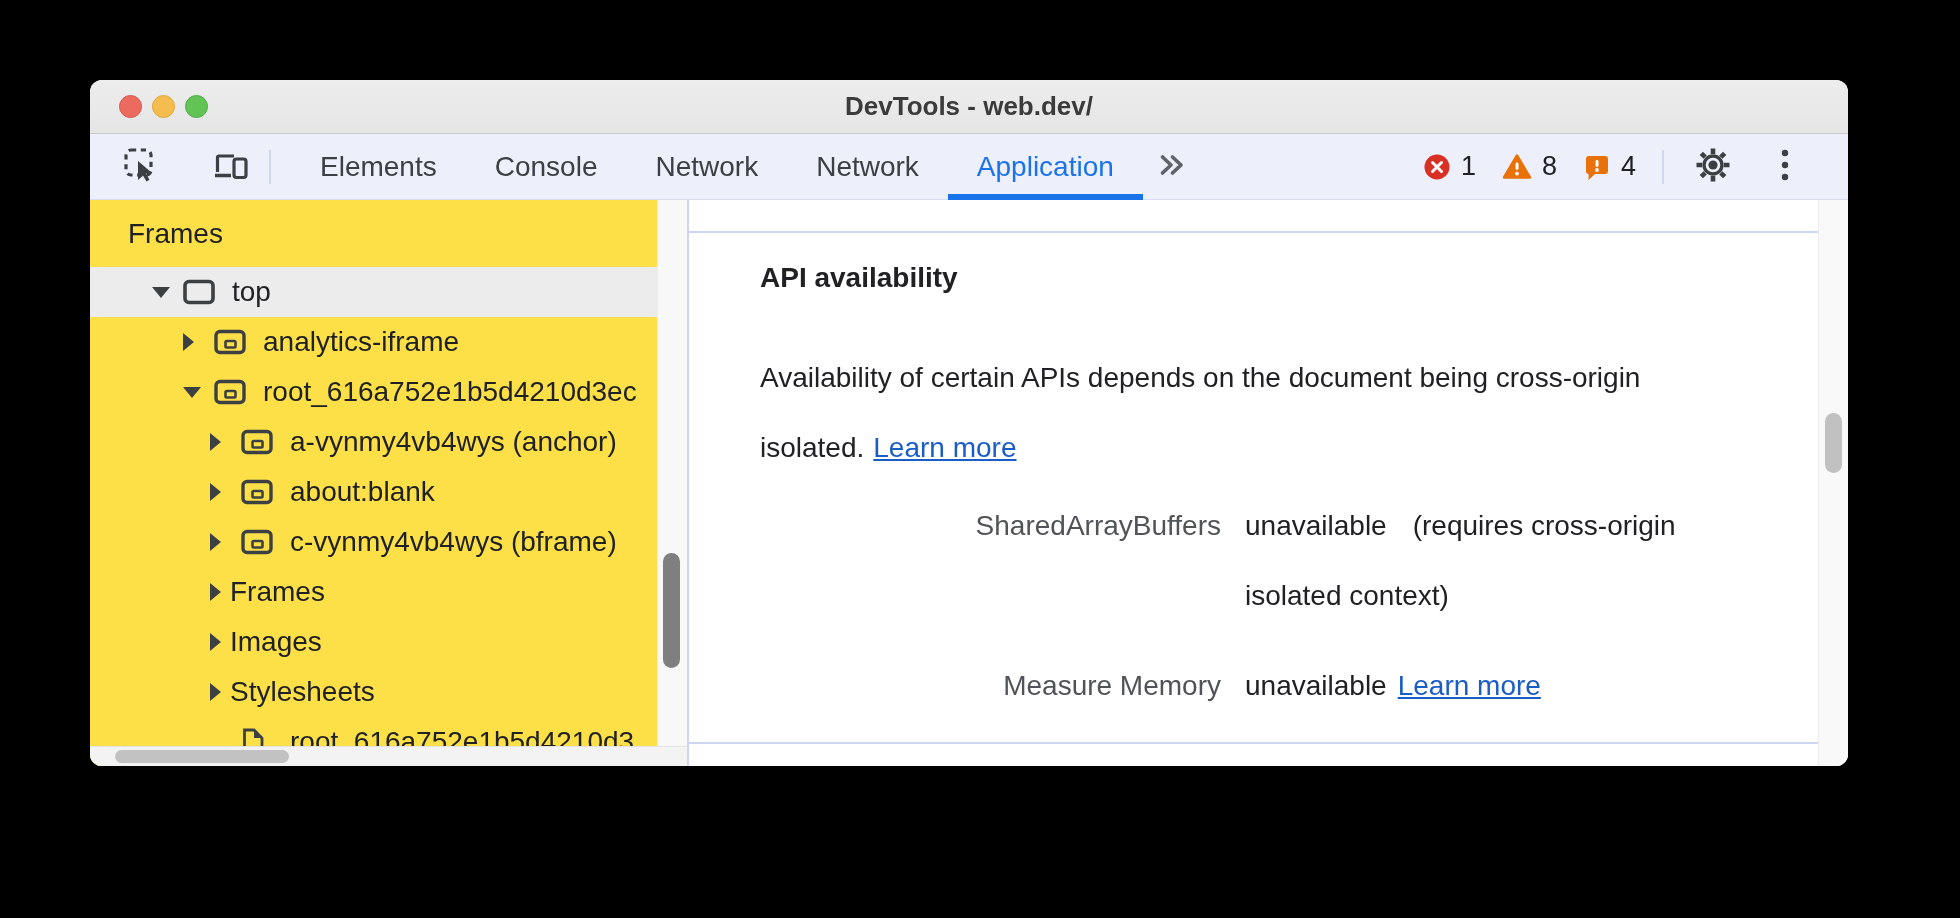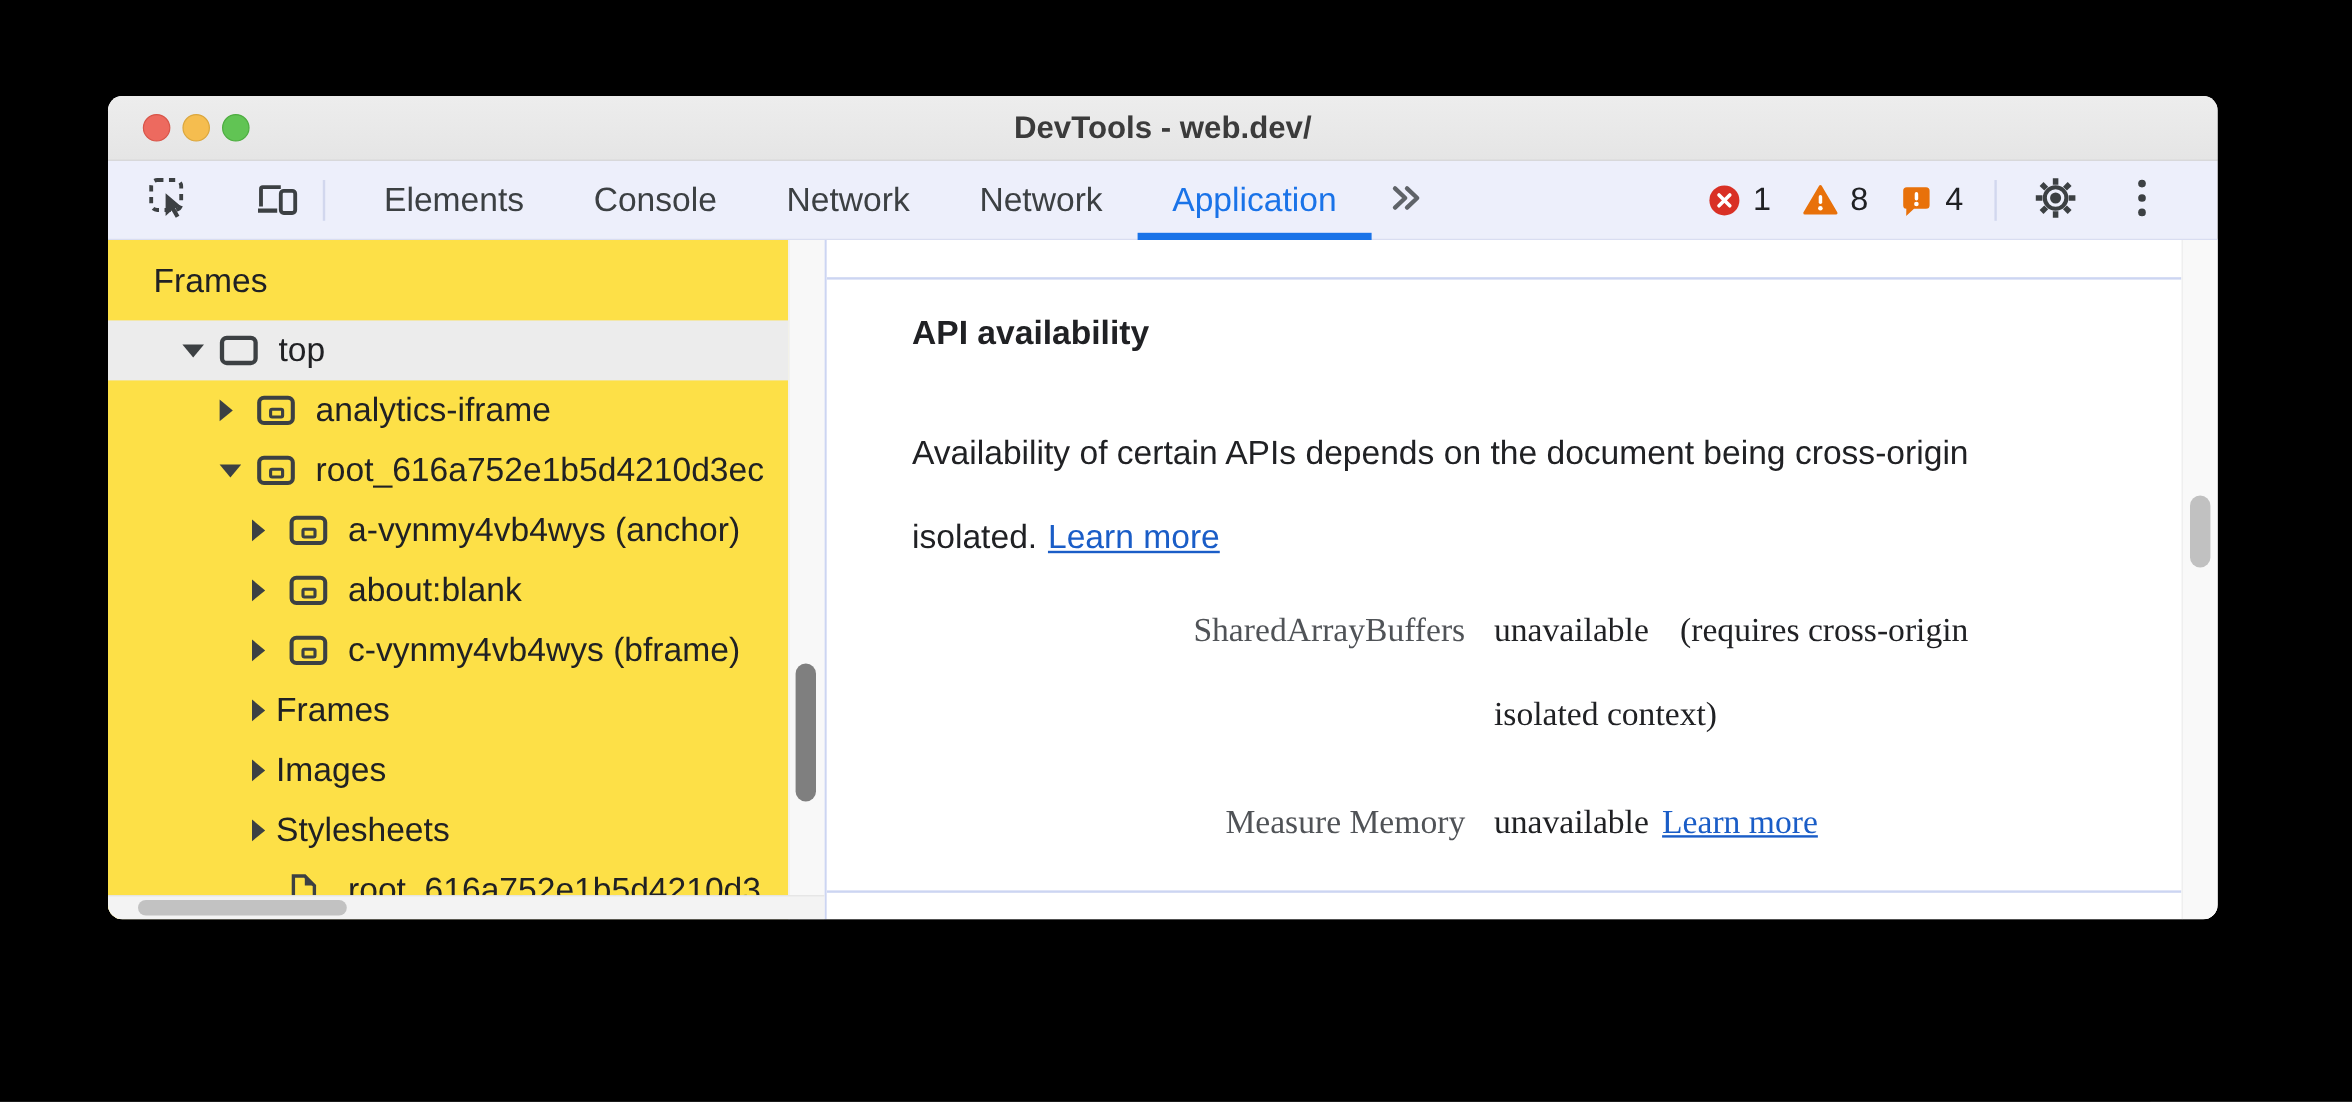--- a/index.html
+++ b/index.html
@@ -71,21 +71,21 @@
   .hthumb { position: absolute; left: 25px; top: 3px; width: 174px; height: 13px; border-radius: 7px; background: #c2c2c2; }
 
   
   .content { position: relative; flex: 1; background: #fff; overflow: hidden; }
   .topstrip { height: 33px; border-bottom: 2px solid #ccd5f2; }
   .section { padding: 30px 0 0 71px; }
   .section h3 { font-size: 28px; font-weight: bold; color: #202124; line-height: 30px; margin-bottom: 50px; }
   .desc { font-size: 28px; color: #202124; line-height: 70px; max-width: 985px; }
   a.link { color: #1a5dc7; text-decoration: underline; cursor: pointer; }
   .desc a.link { margin-left: 9px; }
-  .api-table { margin-top: 8px; font-family: Liberation Serif, serif; }
+  .api-table { margin-top: 8px; }
   .api-row { display: flex; line-height: 70px; font-size: 28px; }
   .api-row + .api-row { margin-top: 20px; }
   .api-label { width: 461px; flex: none; text-align: right; color: #505357; }
   .api-value { margin-left: 24px; width: 480px; color: #202124; }
   .api-value .detail { margin-left: 26px; }
   .api-value a.link { margin-left: 11px; }
   .bottom-rule { position: absolute; left: 0; right: 0; top: 542px; height: 2px; background: #ccd5f2; }
 
   .cgutter { position: relative; width: 30px; flex: none; background: #f9f9f9; border-left: 1px solid #ededed; }
   .cgutter .vthumb { position: absolute; left: 6px; top: 213px; width: 17px; height: 60px;

